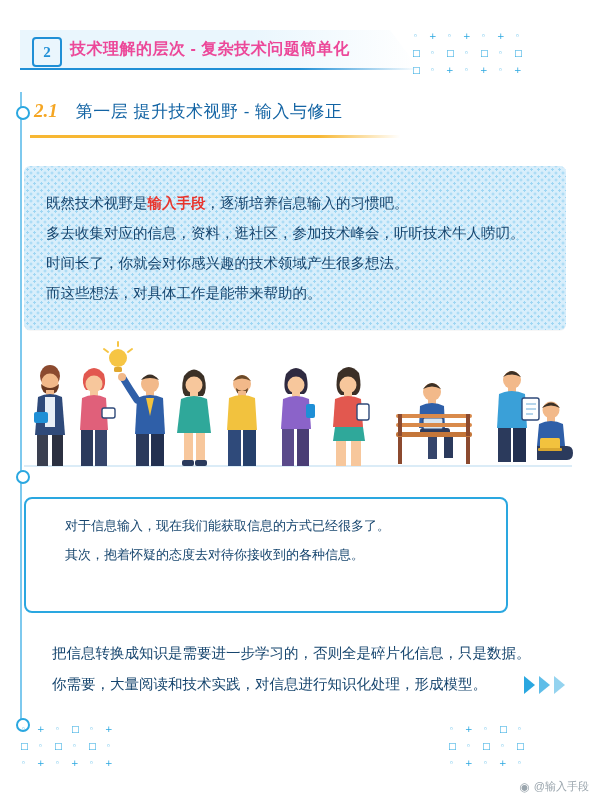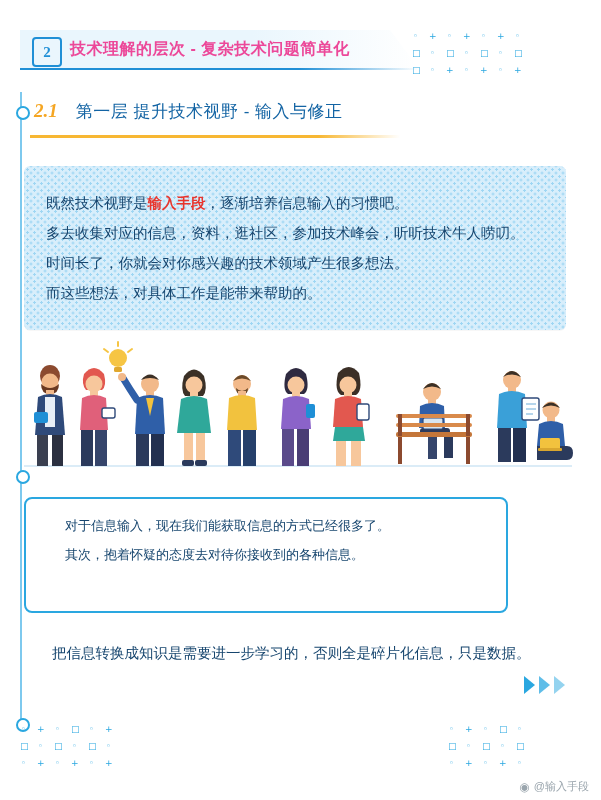--- a/index.html
+++ b/index.html
@@ -469,20 +469,21 @@
 
   <div class="panel-white">
     <div class="lines">
       <div class="line">对于信息输入，现在我们能获取信息的方式已经很多了。</div>
       <div class="line">其次，抱着怀疑的态度去对待你接收到的各种信息。</div>
     </div>
   </div>
 
   <div class="closing">
     <div class="line">把信息转换成知识是需要进一步学习的，否则全是碎片化信息，只是数据。</div>
+    <div class="line">你需要，大量阅读和技术实践，对信息进行知识化处理，形成模型。</div>
   </div>
 
   <div class="arrows">
     <div class="chev c1"></div>
     <div class="chev c2"></div>
     <div class="chev c3"></div>
   </div>
 
   <div class="dots bottom-left">
     <span>◦</span>

